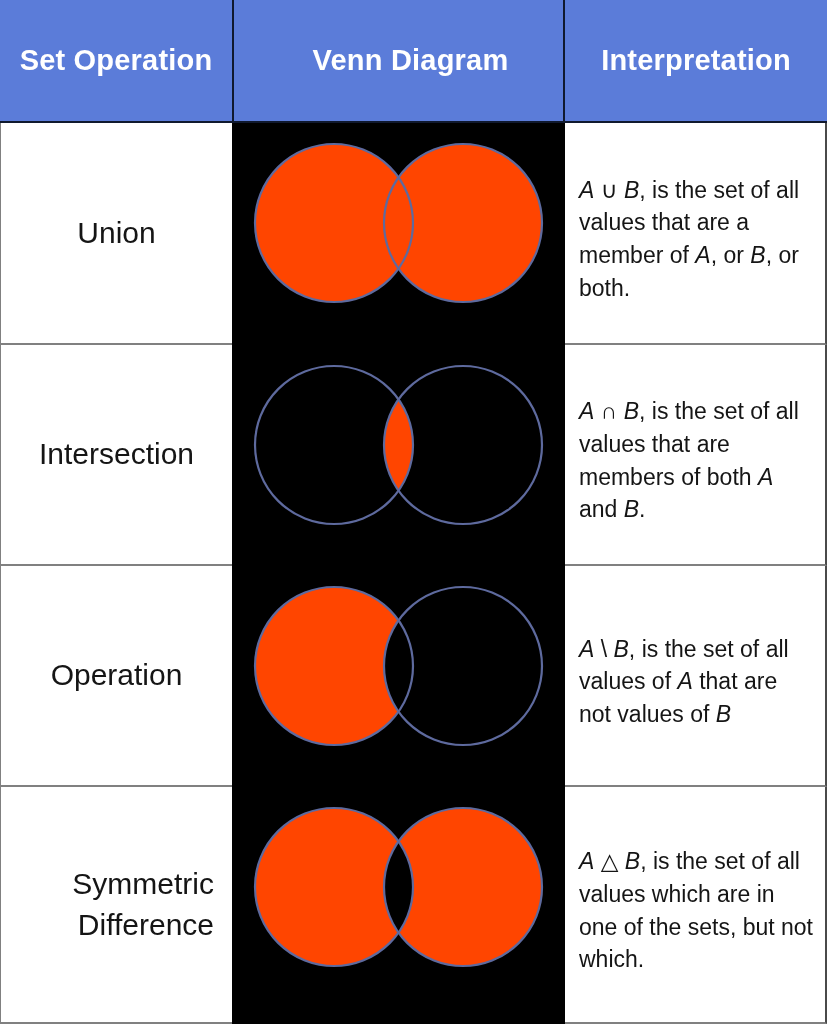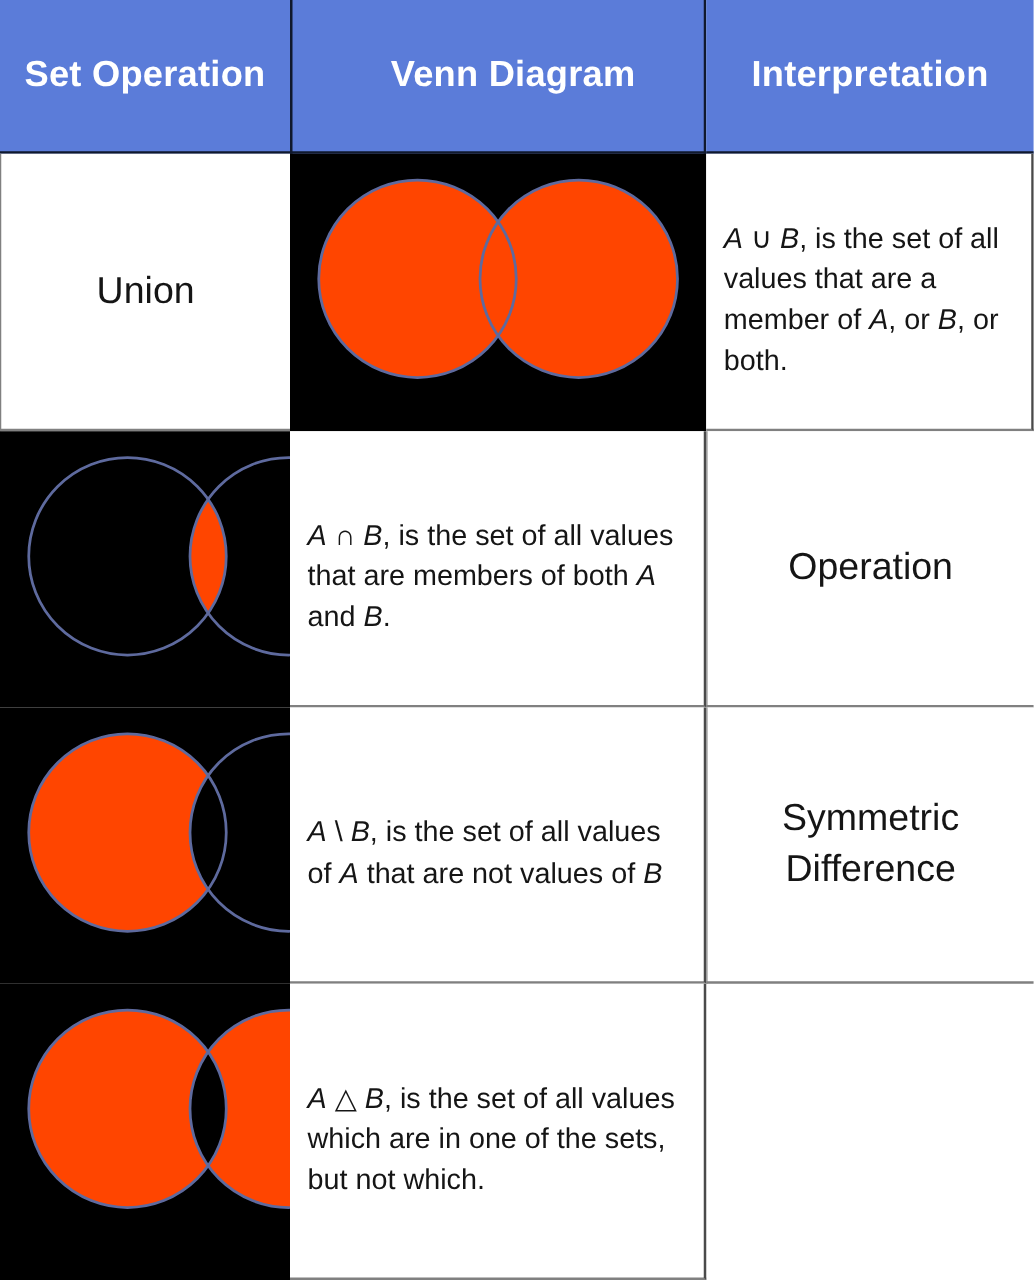--- a/index.html
+++ b/index.html
@@ -35,21 +35,21 @@
     display:flex;align-items:center;justify-content:center;
     border-bottom:2px solid var(--header-border);
     letter-spacing:.2px;
   }
   .hcell.mid{border-left:2px solid var(--header-border);border-right:2px solid var(--header-border);padding-left:24px;}
   .op-cell{
     background:var(--cell-bg);
     color:var(--text);
     font-size:30px;
     display:flex;align-items:center;justify-content:center;
-    text-align:center;
+    text-align:right;
     border-bottom:2px solid var(--row-border);
     border-left:1px solid var(--row-border);
     line-height:1.35;
     padding:0 18px;
   }
   .venn-cell{
     background:var(--venn-bg);
     overflow:hidden;
   }
   .venn-cell svg{display:block;}
@@ -85,20 +85,21 @@
         <circle cx="231" cy="100" r="79" fill="#ff4500"></circle>
         <circle cx="231" cy="100" r="79" fill="#ff4500" clip-path="url(#clipA0)"></circle>
         <circle cx="102" cy="100" r="79" fill="none" stroke="#5e6a9e" stroke-width="2.2"></circle>
         <circle cx="231" cy="100" r="79" fill="none" stroke="#5e6a9e" stroke-width="2.2"></circle>
       </svg>
     </div>
   <div class="interp-cell">
       <div><span class="it">A</span><span> ∪ </span><span class="it">B</span><span>, is the set of all values that are a member of </span><span class="it">A</span><span>, or </span><span class="it">B</span><span>, or both.</span></div>
     </div>
 
+  <div class="op-cell">Intersection</div>
   <div class="venn-cell">
       <svg width="333" height="223" viewBox="0 0 333 223">
         <defs>
           <clipPath id="clipA1">
             <circle cx="102" cy="100" r="79"></circle>
           </clipPath>
         </defs>
         <circle cx="102" cy="100" r="79" fill="none"></circle>
         <circle cx="231" cy="100" r="79" fill="none"></circle>
         <circle cx="231" cy="100" r="79" fill="#ff4500" clip-path="url(#clipA1)"></circle>

